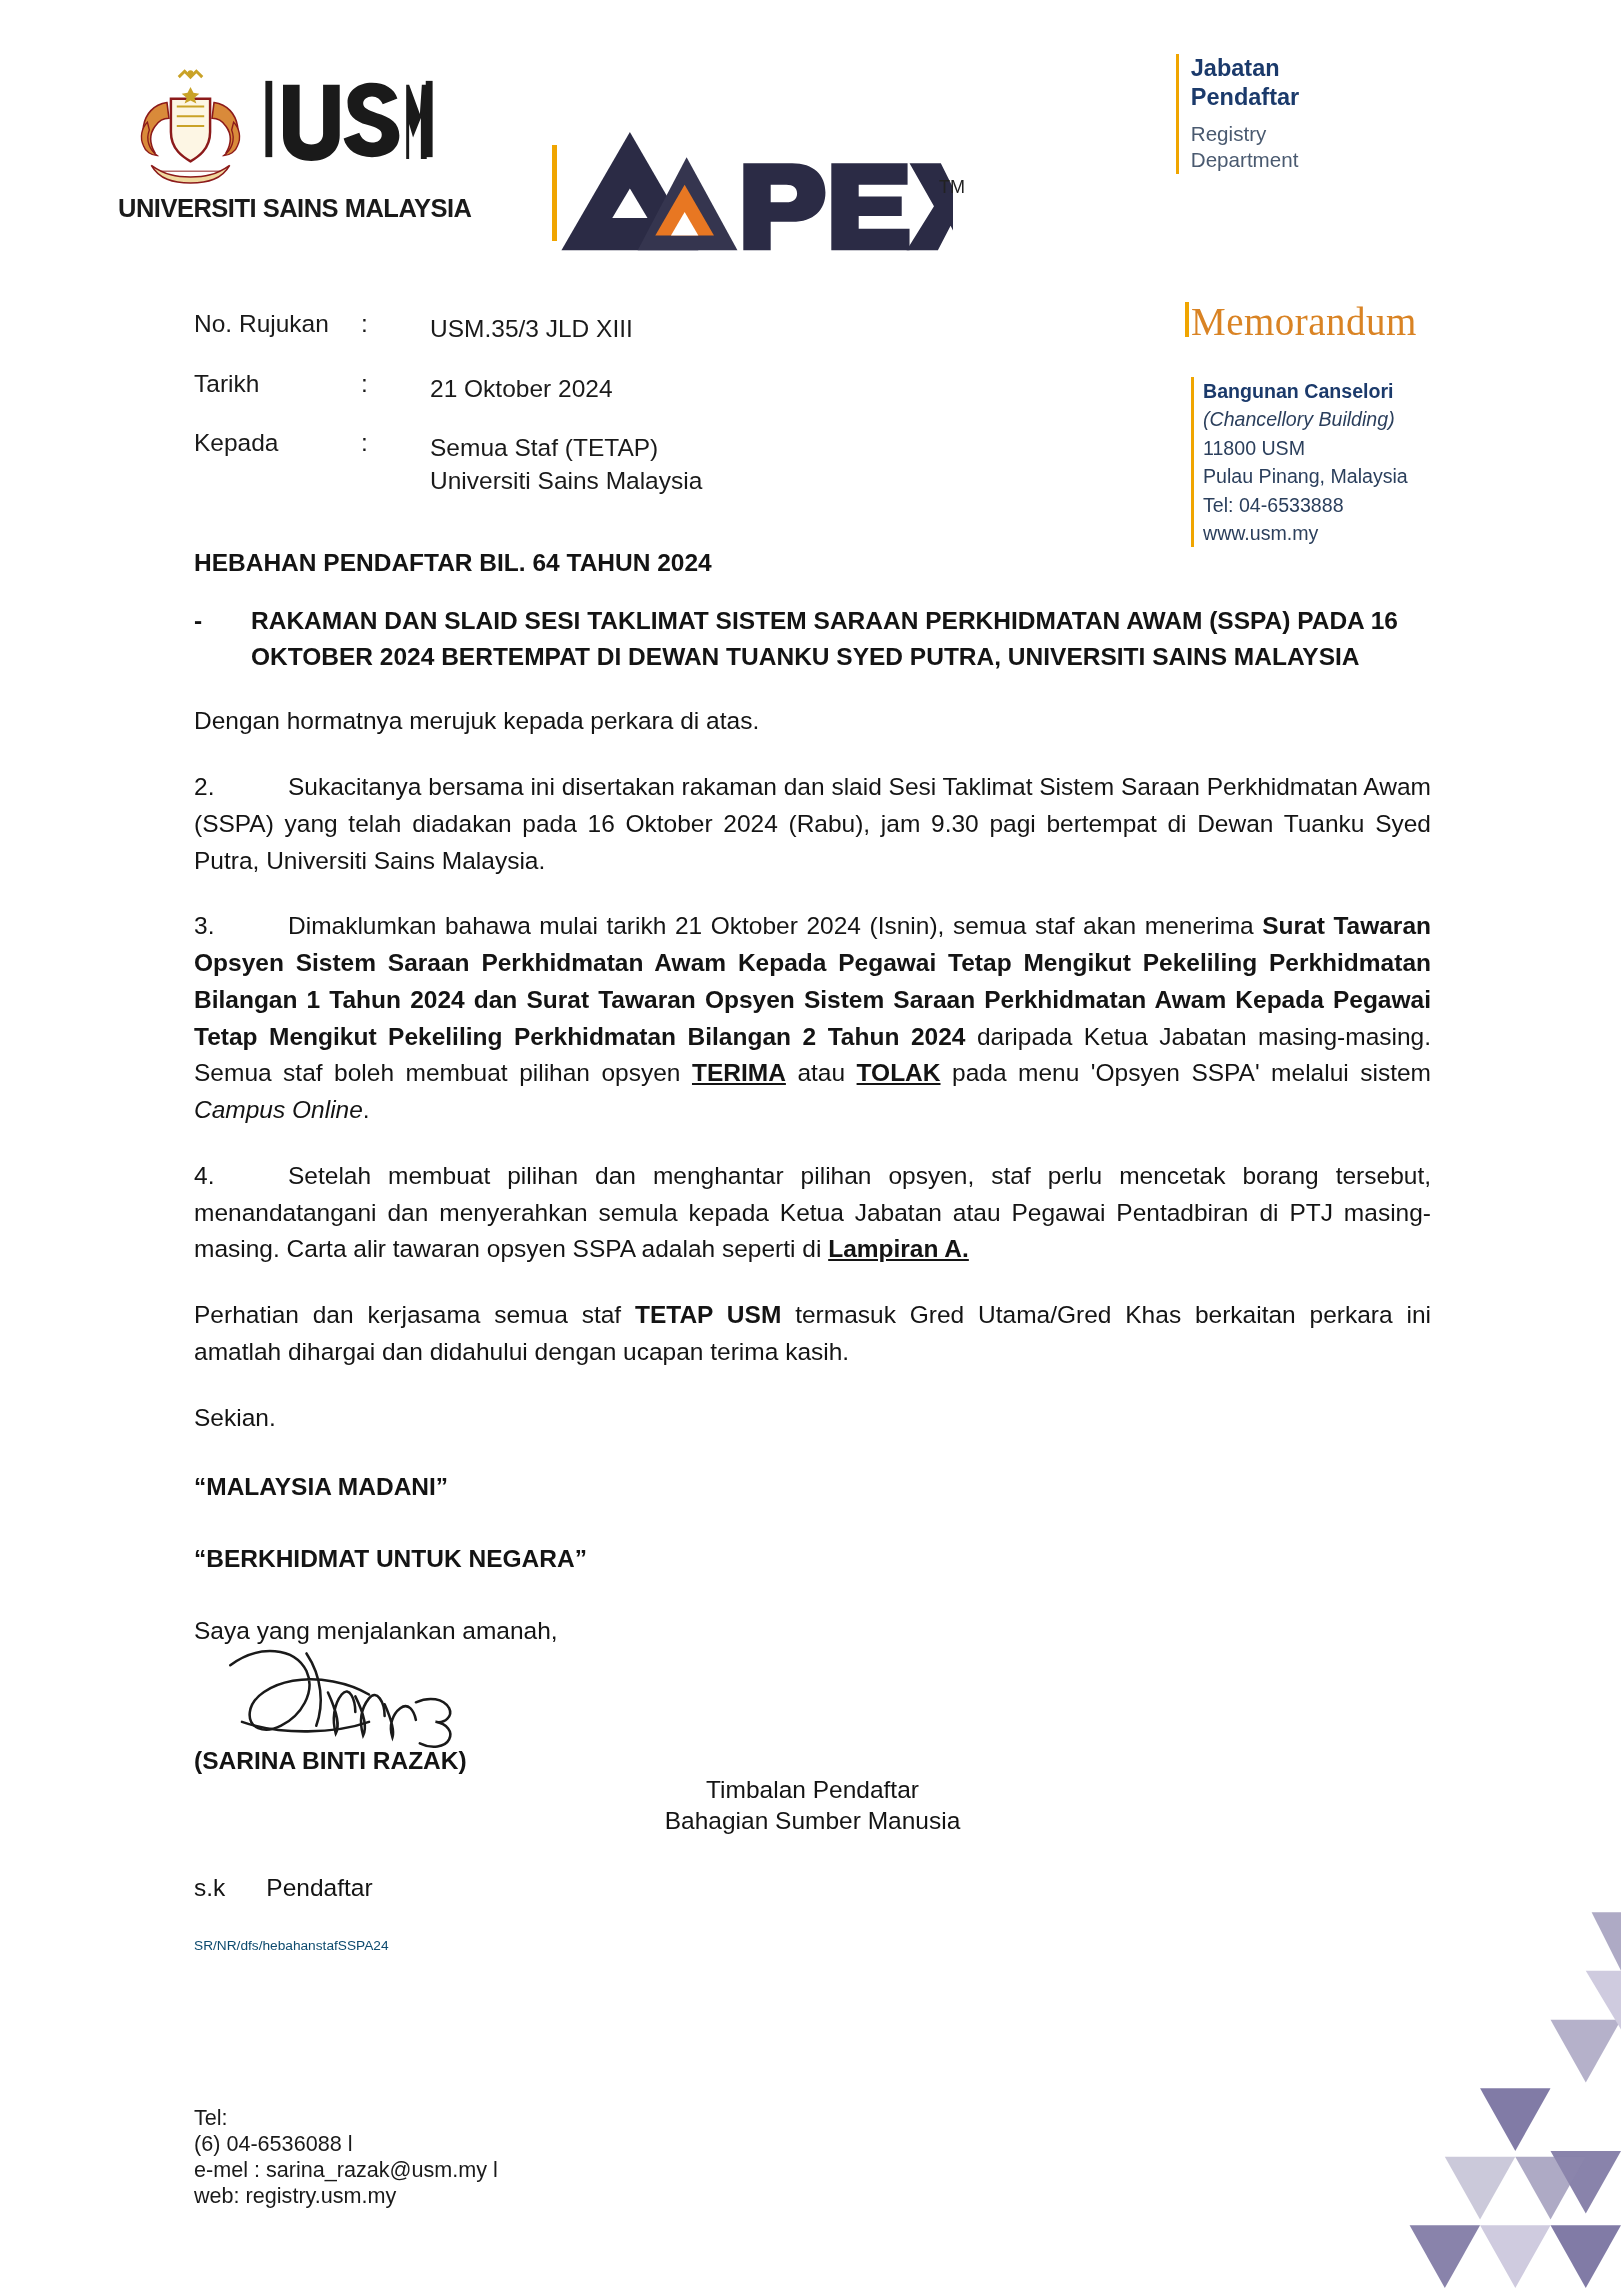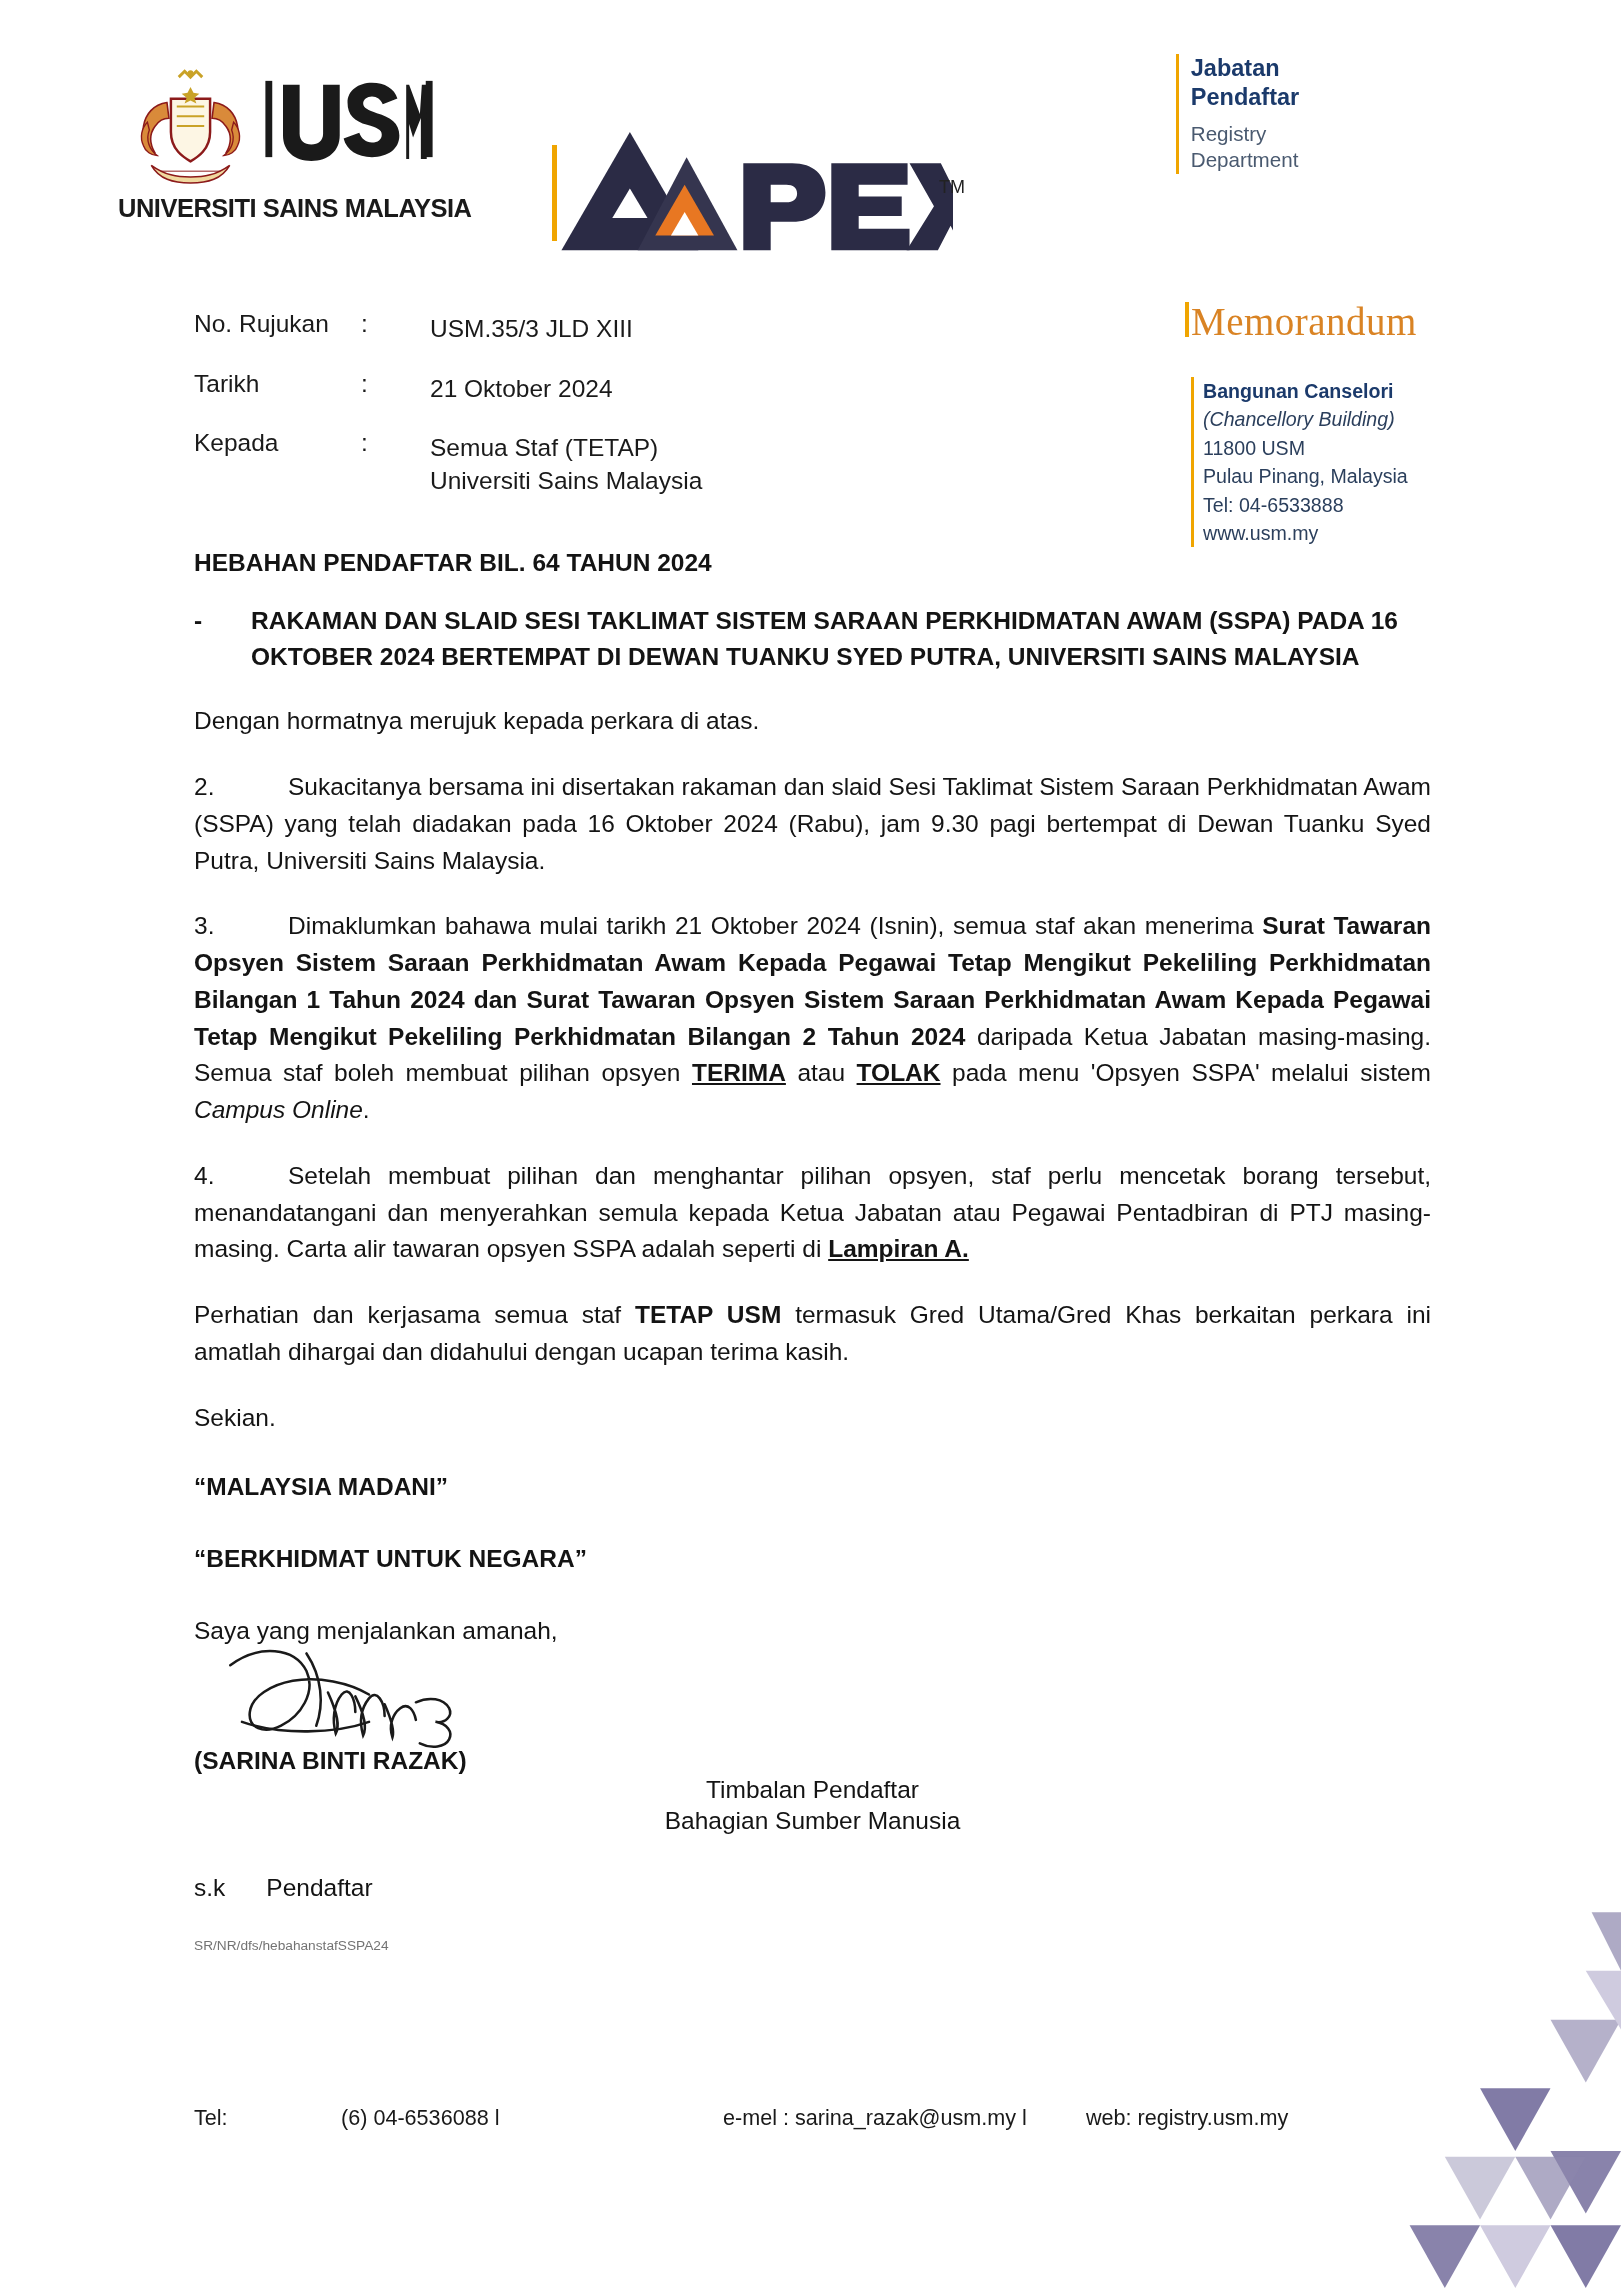--- a/index.html
+++ b/index.html
@@ -187,32 +187,32 @@
   .sig-area {
     position: relative;
     height: 118px;
     margin-top: 5.9px;
   }
   .sig-svg { position: absolute; left: 17.6px; top: -25.5px; }
   .sig-name { font-weight: bold; font-size: 24.5px; margin-top: 3px; }
   .sig-line { font-size: 24.5px; line-height: 1.3; text-align: center; }
   .sk { margin-top: 33px; font-size: 24.5px; }
   .sk .sk-gap { display: inline-block; width: 41px; }
-  .ref-code { margin-top: 29px; font-size: 13.7px; color: #737373; }
+  .ref-code { margin-top: 29px; font-size: 13.7px; color: #0c4a6e; }
 
   
   .footer {
     position: absolute;
     left: 194px;
     top: 2105px;
     width: 1157px;
     font-size: 21.6px;
     color: #1a1a1a;
   }
-  .footer-row { display: flex; }
+  .footer-row { display: flex; flex-direction: column; }
   .f1 { width: 147px; }
   .f2 { width: 382px; }
   .f3 { width: 363px; }
   .f4 { }
 
   
   .deco {
     position: absolute;
     right: 0;
     bottom: 0;

